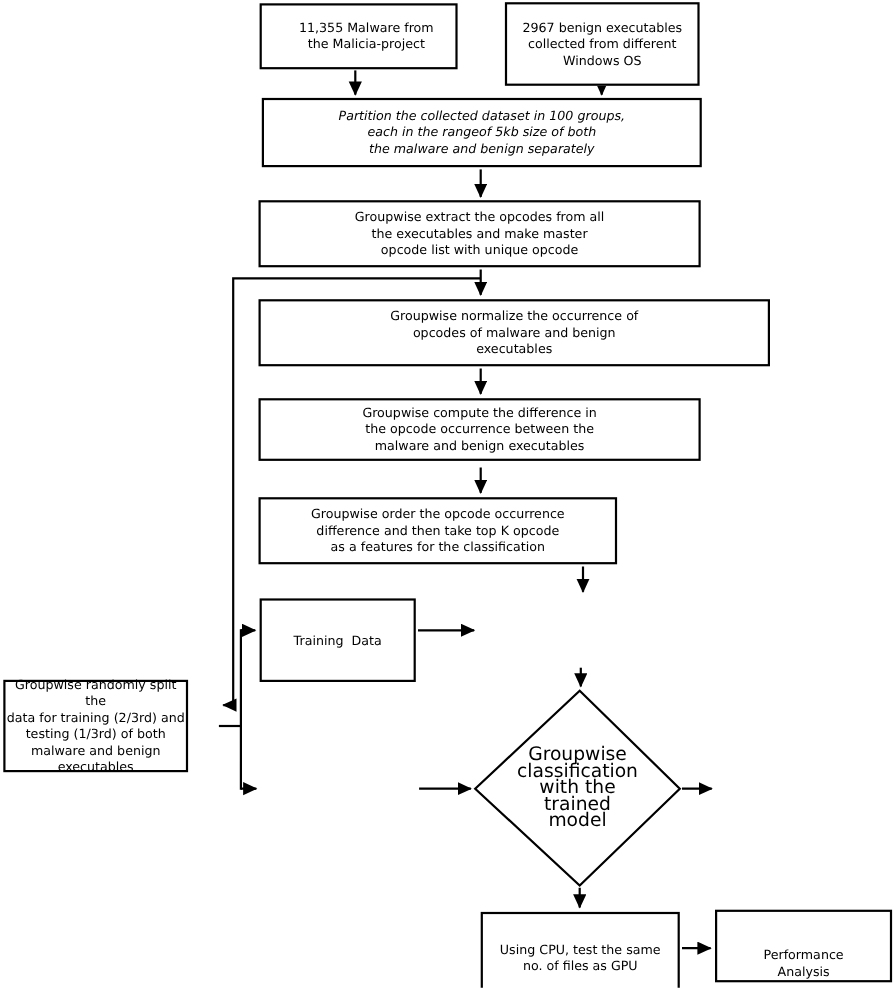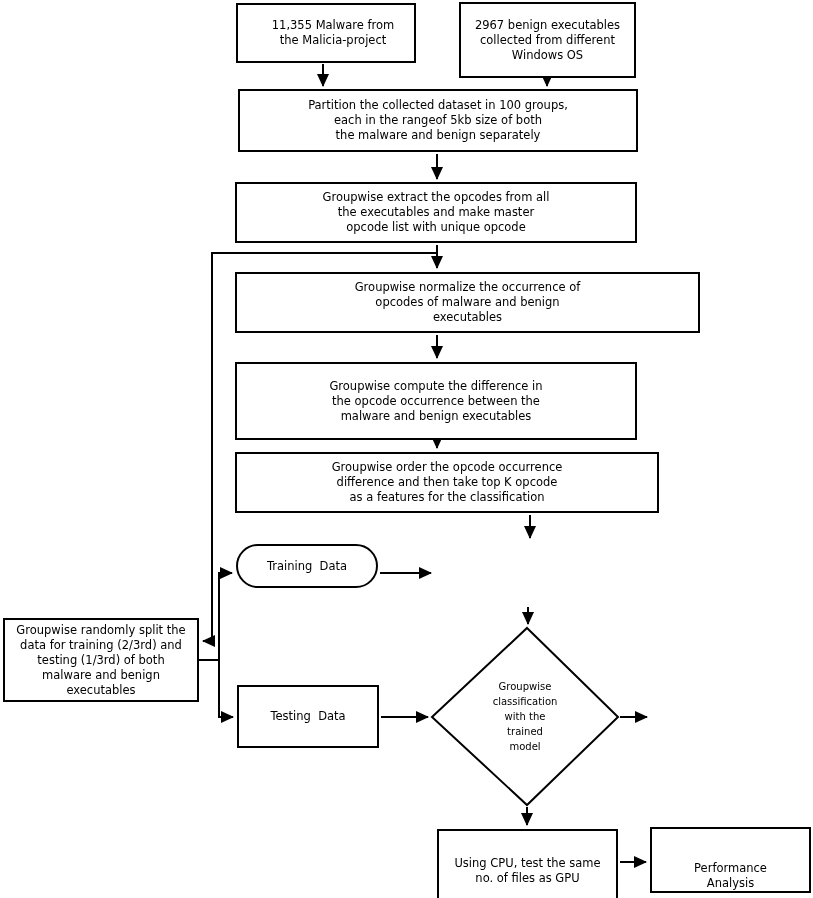--- a/index.html
+++ b/index.html
@@ -28,21 +28,21 @@
     font-size: 11.5px;
     line-height: 15px;
   }
   .node .lbl { white-space: pre-wrap; }
   .diamond-label {
     position: absolute;
     display: flex;
     align-items: center;
     justify-content: center;
     text-align: center;
-    font-size: 10px;
+    font-size: 17px;
     line-height: 15px;
     pointer-events: none;
   }
   .diamond-label .lbl { white-space: pre-wrap; }
   .edge { stroke: #000000; stroke-width: 2; fill: none; }
   .shape { stroke: #000000; stroke-width: 2; fill: #ffffff; }
 </style>
 </head>
 <body>
 
@@ -84,66 +84,63 @@
     <span class="lbl">11,355 Malware from
 the Malicia-project</span>
   </div>
 
   <div class="node" style="left:459px; top:2px; width:177px; height:76px;">
     <span class="lbl">2967 benign executables
 collected from different
 Windows OS</span>
   </div>
 
-  <div class="node" style="left:238px; top:89px; width:400px; height:63px;">
+  <div class="node" style="left:238px; top:89px; width:400px; height:63px;font-style:italic;">
     <span class="lbl">Partition the collected dataset in 100 groups,
 each in the rangeof 5kb size of both
 the malware and benign separately</span>
   </div>
 
   <div class="node" style="left:235px; top:182px; width:402px; height:61px;">
     <span class="lbl">Groupwise extract the opcodes from all
 the executables and make master
 opcode list with unique opcode</span>
   </div>
 
   <div class="node" style="left:235px; top:272px; width:465px; height:61px;">
     <span class="lbl">Groupwise normalize the occurrence of
 opcodes of malware and benign
 executables</span>
   </div>
 
-  <div class="node" style="left:235px; top:362px; width:402px; height:78px;">
+  <div class="node" style="left:235px; top:362px; width:402px; height:57px;">
     <span class="lbl">Groupwise compute the difference in
 the opcode occurrence between the
 malware and benign executables</span>
   </div>
 
-  <div class="node" style="left:235px; top:452px; width:424px; height:61px;">
+  <div class="node" style="left:235px; top:452px; width:326px; height:61px;">
     <span class="lbl">Groupwise order the opcode occurrence
 difference and then take top K opcode
 as a features for the classification</span>
   </div>
 
-  <div class="node" style="left:236px; top:544px; width:142px; height:44px;border-radius:28px;">
+  <div class="node" style="left:236px; top:544px; width:142px; height:76px;">
     <span class="lbl">Training  Data</span>
   </div>
 
 
-  <div class="node" style="left:3px; top:618px; width:196px; height:84px;">
+  <div class="node" style="left:3px; top:618px; width:168px; height:84px;">
     <span class="lbl">Groupwise randomly split the
 data for training (2/3rd) and
 testing (1/3rd) of both
 malware and benign
 executables</span>
   </div>
 
-  <div class="node" style="left:237px; top:685px; width:142px; height:63px;">
-    <span class="lbl">Testing  Data</span>
-  </div>
 
 
   <div class="node" style="left:437px; top:829px; width:181px; height:84px;">
     <span class="lbl">Using CPU, test the same
 no. of files as GPU</span>
   </div>
 
   <div class="node" style="left:650px; top:827px; width:161px; height:66px;align-items:flex-end;">
     <span class="lbl">Performance
 Analysis</span>

